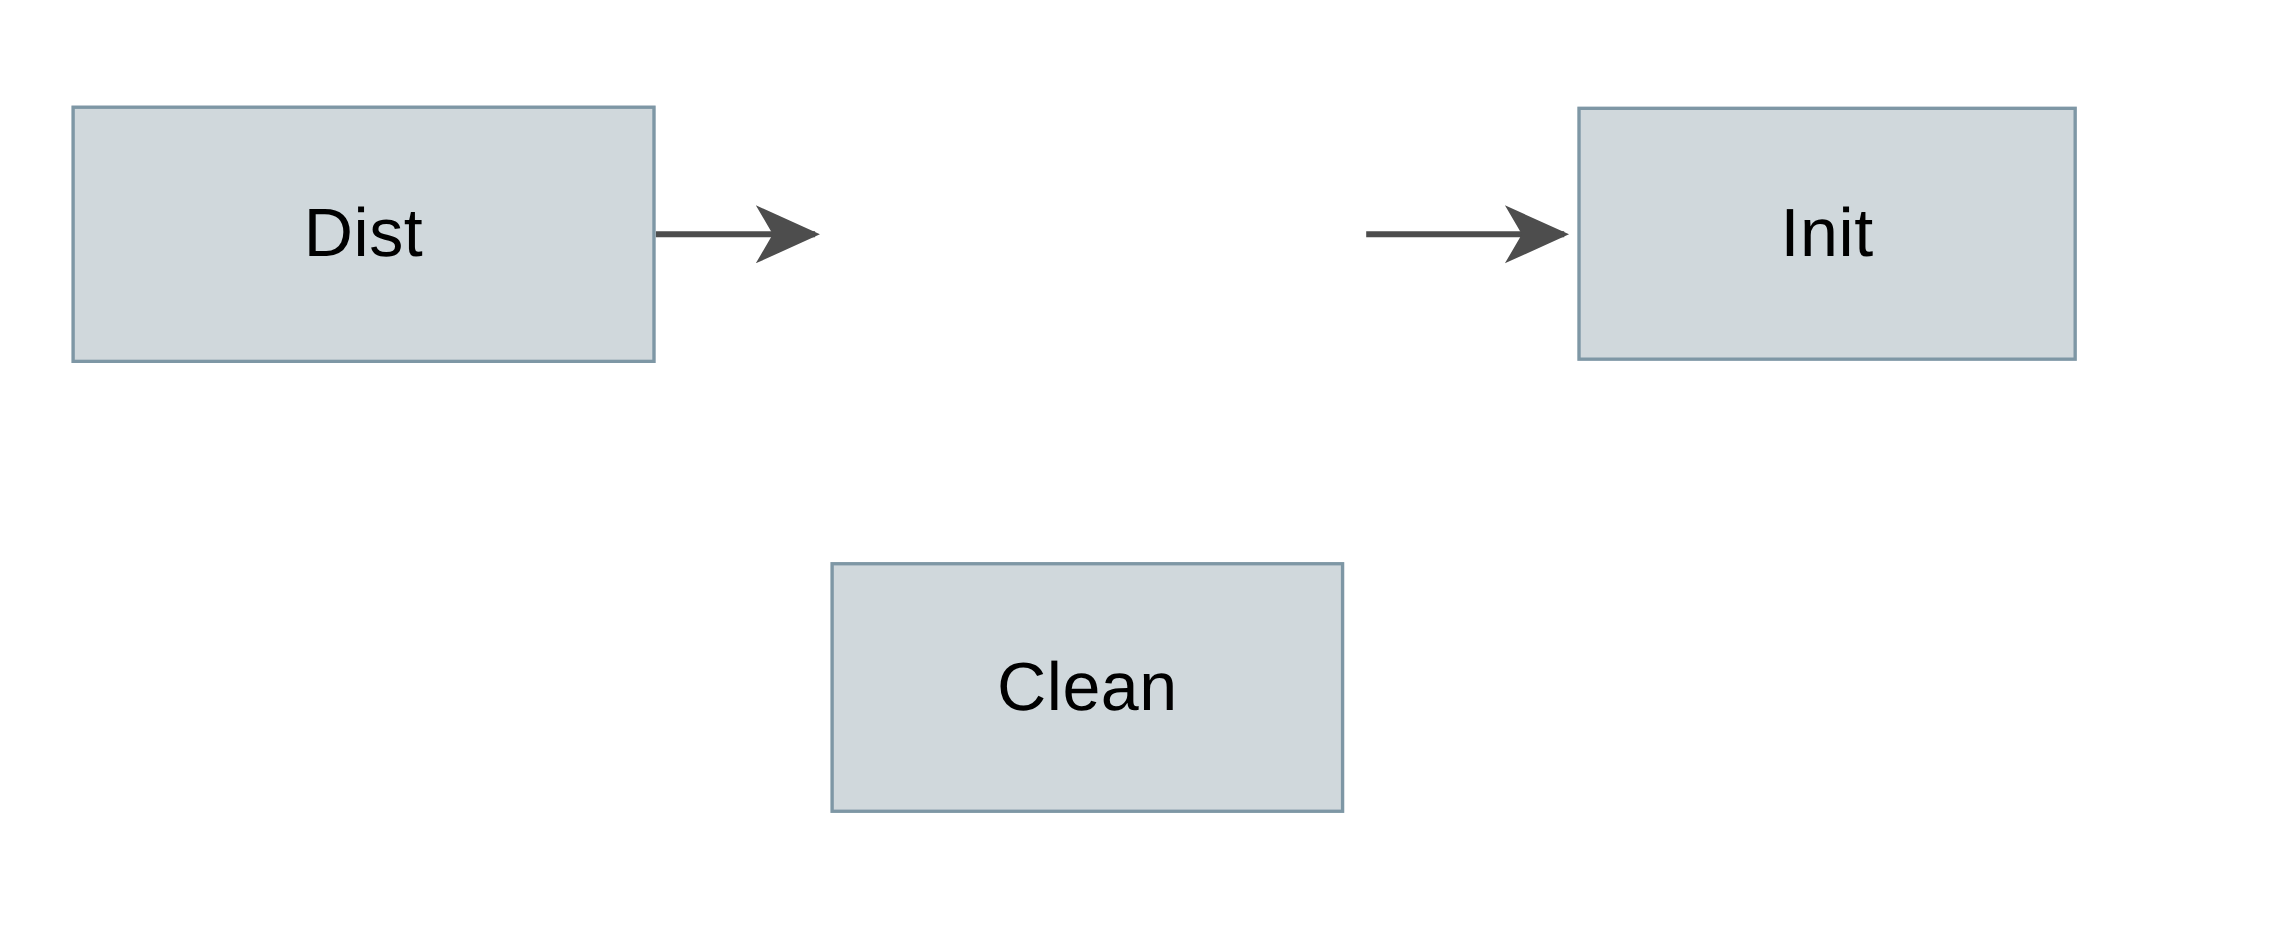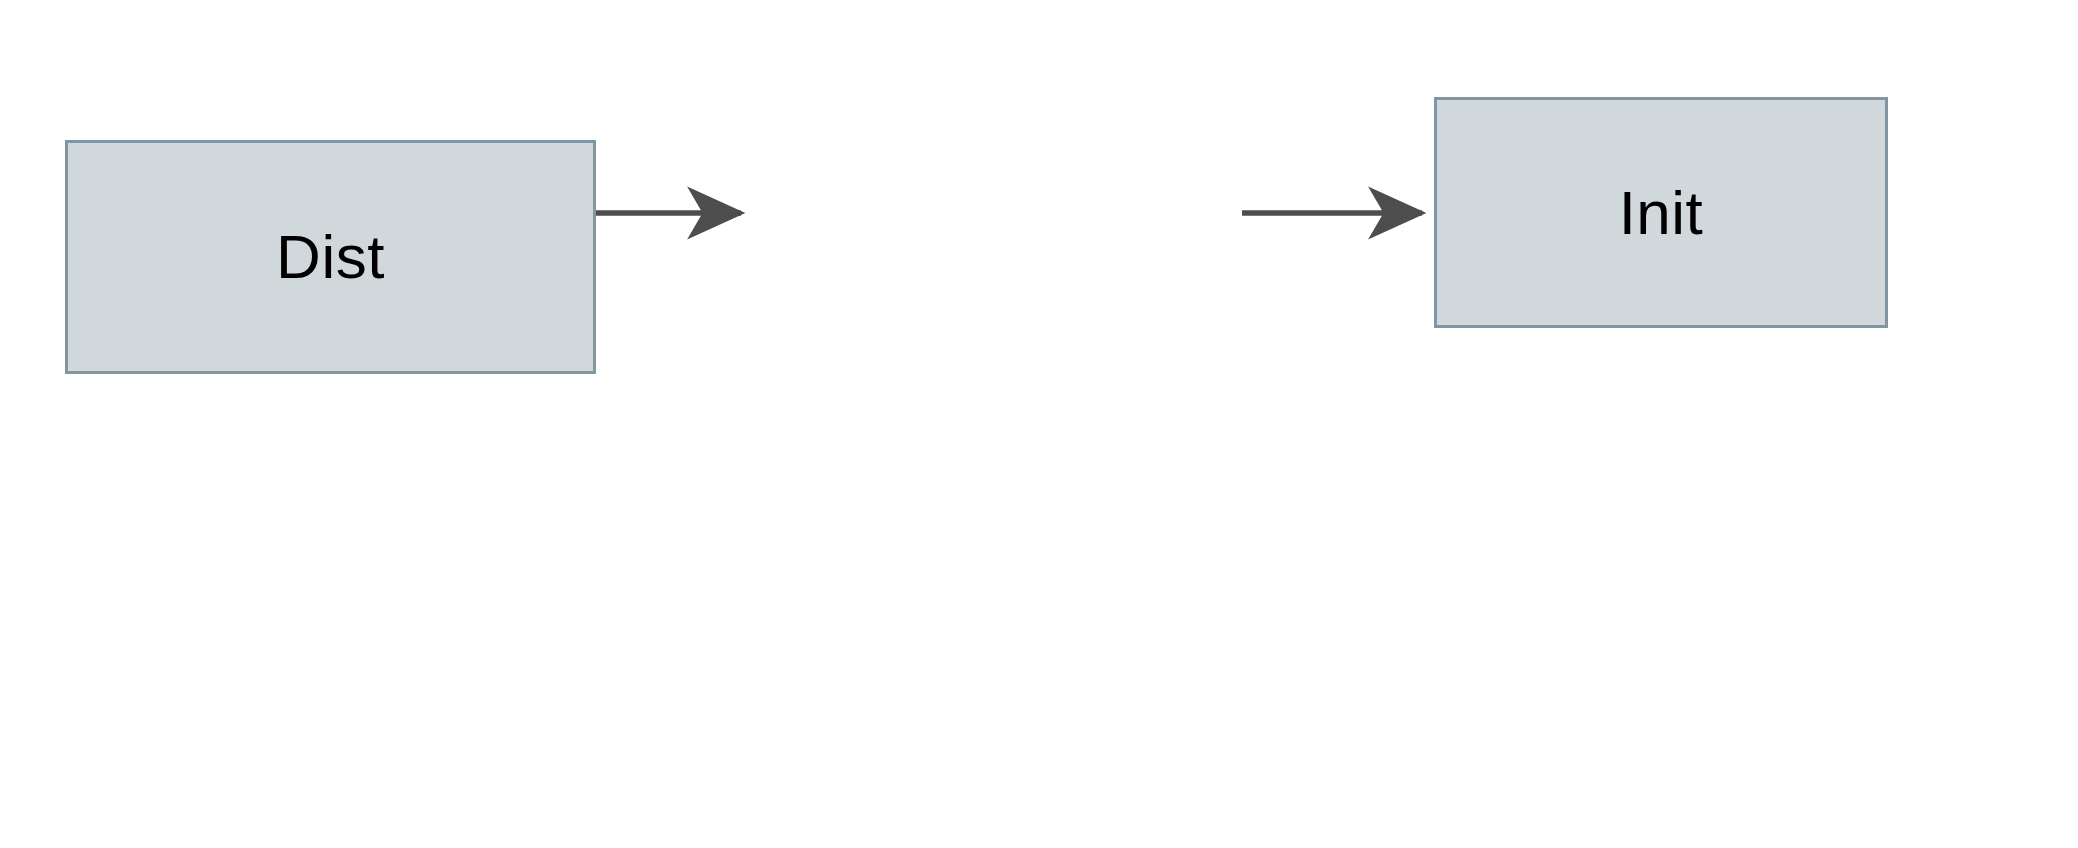--- a/index.html
+++ b/index.html
@@ -31,21 +31,21 @@
     font-family: "Liberation Sans", sans-serif;
     font-size: 62px;
     line-height: 1;
     color: #000000;
     font-weight: 400;
     letter-spacing: 0.5px;
     white-space: nowrap;
     user-select: none;
   }
   
-  #node-dist    { left: 65px;   top: 96px;  width: 531px; height: 234px; margin-top: 44px; }
+  #node-dist    { left: 65px;   top: 96px;  width: 531px; height: 234px; }
   #node-compile { left: 753px;  top: 97px;  width: 489px; height: 231px; }
   #node-init    { left: 1434px; top: 97px;  width: 454px; height: 231px; }
   #node-clean   { left: 755px;  top: 511px; width: 467px; height: 228px; }
 
   .edge-layer {
     position: absolute;
     left: 0;
     top: 0;
     width: 2078px;
     height: 848px;
@@ -78,14 +78,17 @@
 
   <div class="node" id="node-dist" style="left: 65px; top: 96px; width: 531px; height: 234px; background: rgb(208, 216, 220); border-color: rgb(126, 151, 165);">
     <span class="node-label" style="color: rgb(0, 0, 0);">Dist</span>
   </div>
 
 
   <div class="node" id="node-init" style="left: 1434px; top: 97px; width: 454px; height: 231px; background: rgb(208, 216, 220); border-color: rgb(126, 151, 165);">
     <span class="node-label" style="color: rgb(0, 0, 0);">Init</span>
   </div>
 
+  <div class="node" id="node-clean" style="left: 755px; top: 511px; width: 467px; height: 228px; background: rgb(208, 216, 220); border-color: rgb(126, 151, 165);">
+    <span class="node-label" style="color: rgb(0, 0, 0);">Clean</span>
+  </div>
 
 </div>
 
 </body></html>

